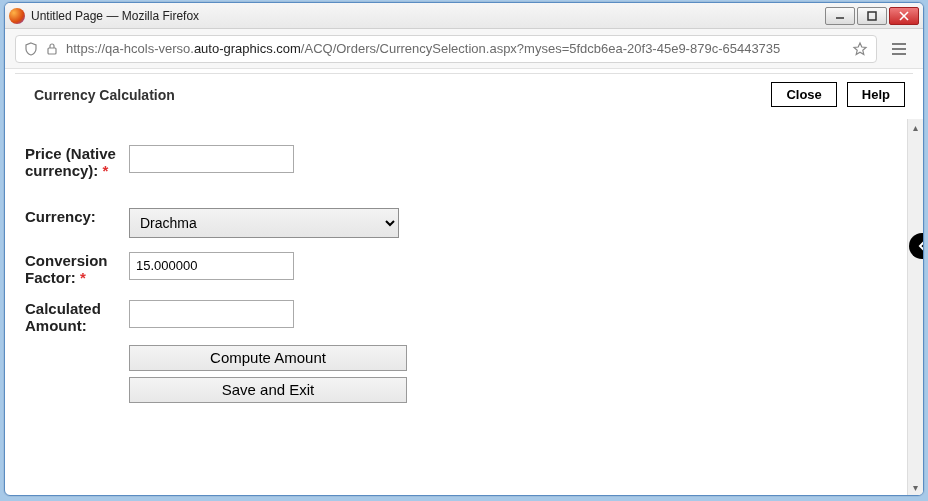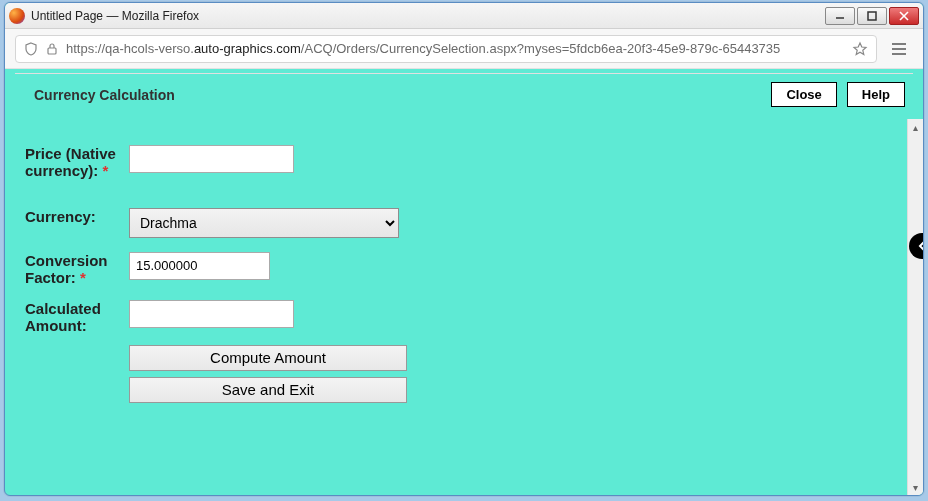--- a/index.html
+++ b/index.html
@@ -11,21 +11,21 @@
     width: 928px;
     height: 501px;
     overflow: hidden;
     position: relative;
   }
   
   .window {
     position: absolute;
     left: 4px; top: 2px;
     width: 920px; height: 494px;
-    background: #5eead4;
+    background: #ffffff;
     border: 1px solid #5a8cc2;
     border-radius: 6px;
     overflow: hidden;
     box-shadow: 0 0 0 1px rgba(0,0,0,.05);
   }
   .titlebar {
     height: 26px;
     background: linear-gradient(#f6f6f6,#e9e9e9);
     border-bottom: 1px solid #d0d0d0;
     display: flex;
@@ -144,21 +144,21 @@
   .form-row.top-row { margin-bottom: 28px; }
   .form-label {
     width: 104px;
     font-size: 15px;
     font-weight: 700;
     color: #222;
     line-height: 1.15;
   }
   .req { color: #e03131; font-weight: 700; }
   .text-input {
-    width: 141px;
+    width: 165px;
     height: 28px;
     border: 1px solid #aaa;
     padding: 2px 6px;
     font-size: 13px;
   }
   .text-input.wide { width: 165px; }
   .select {
     width: 270px;
     height: 30px;
     border: 1px solid #8f8f8f;

